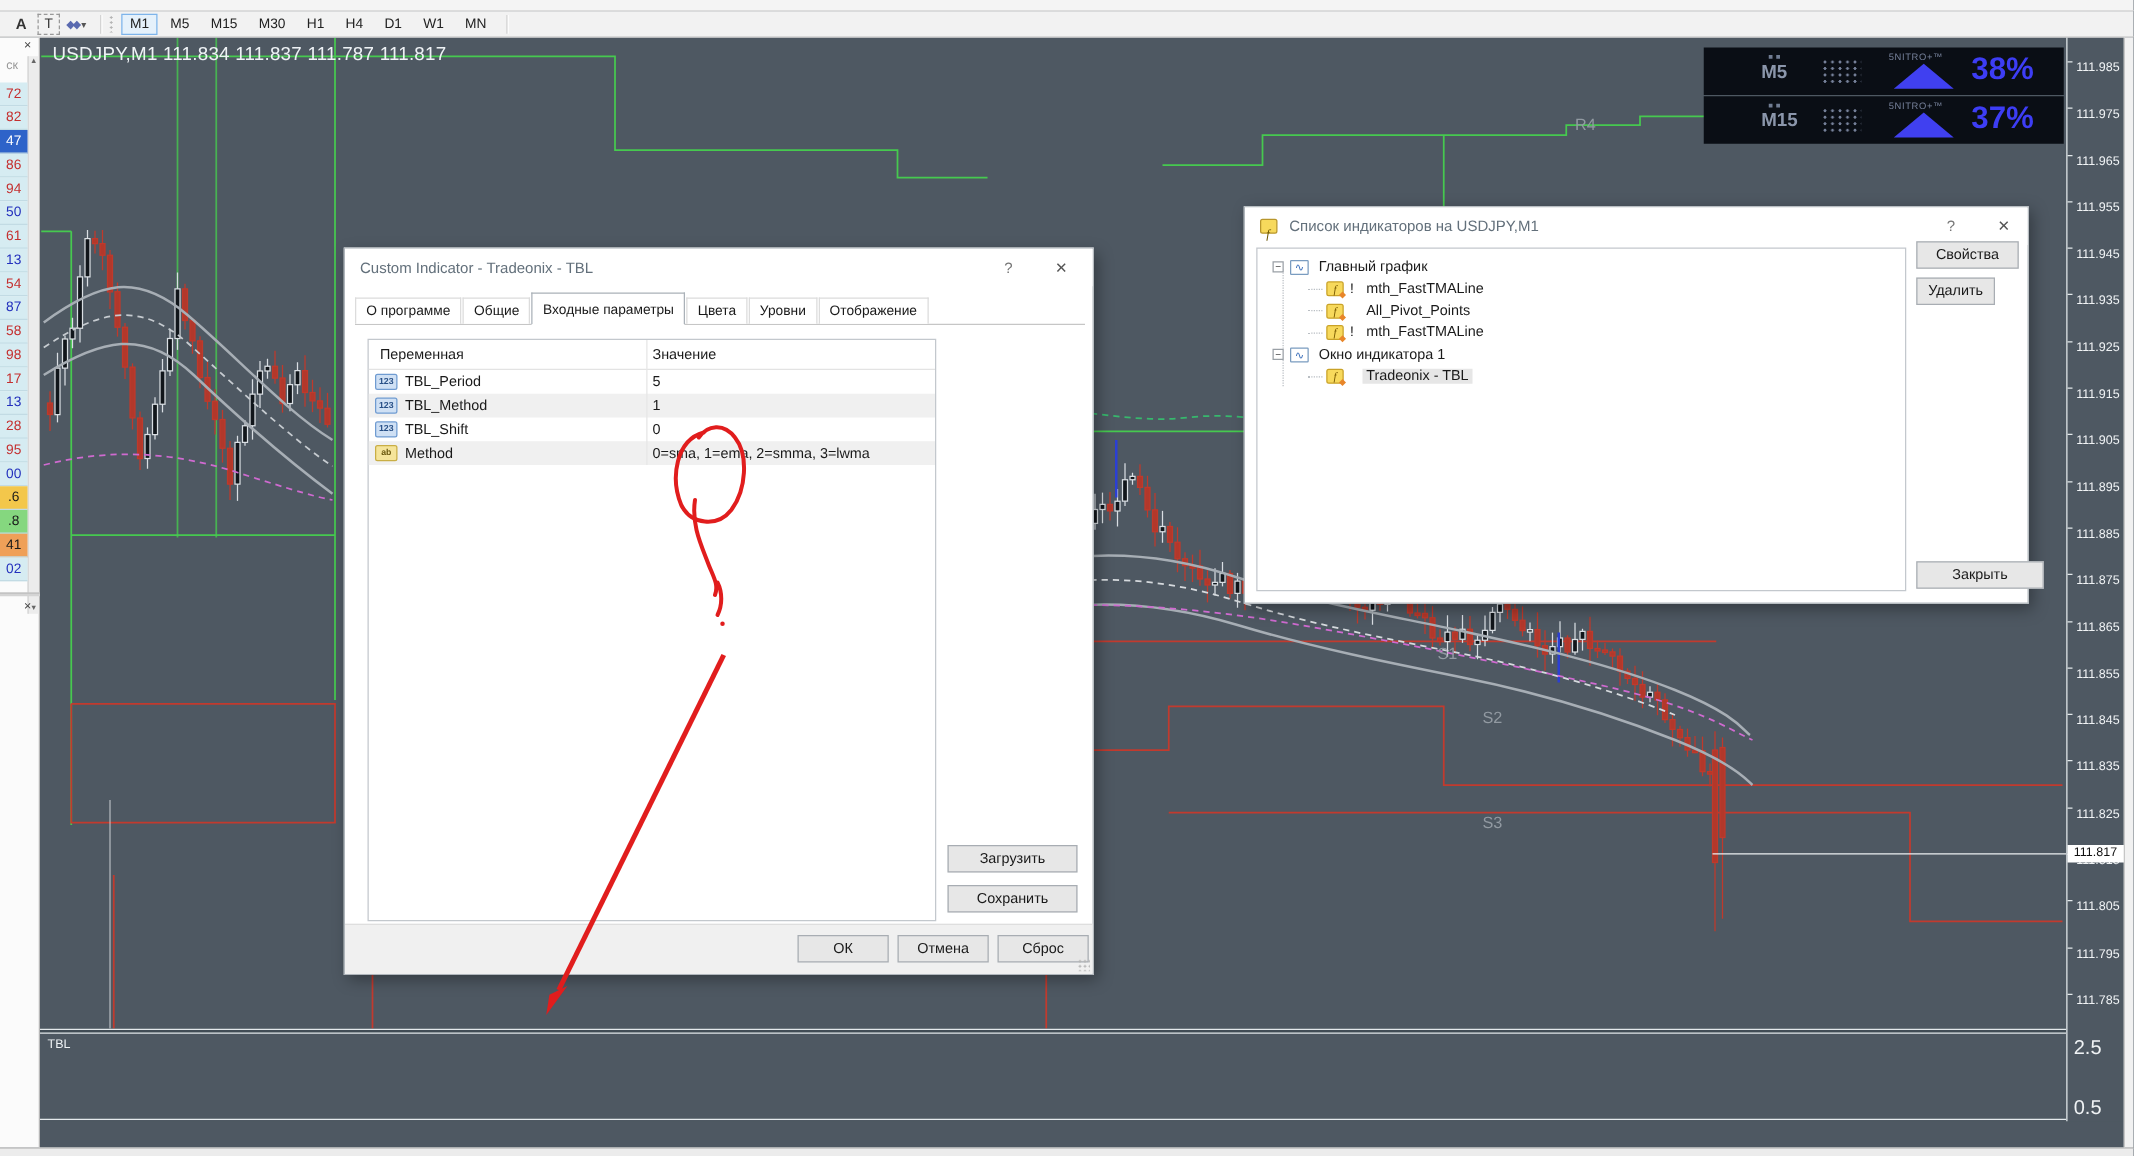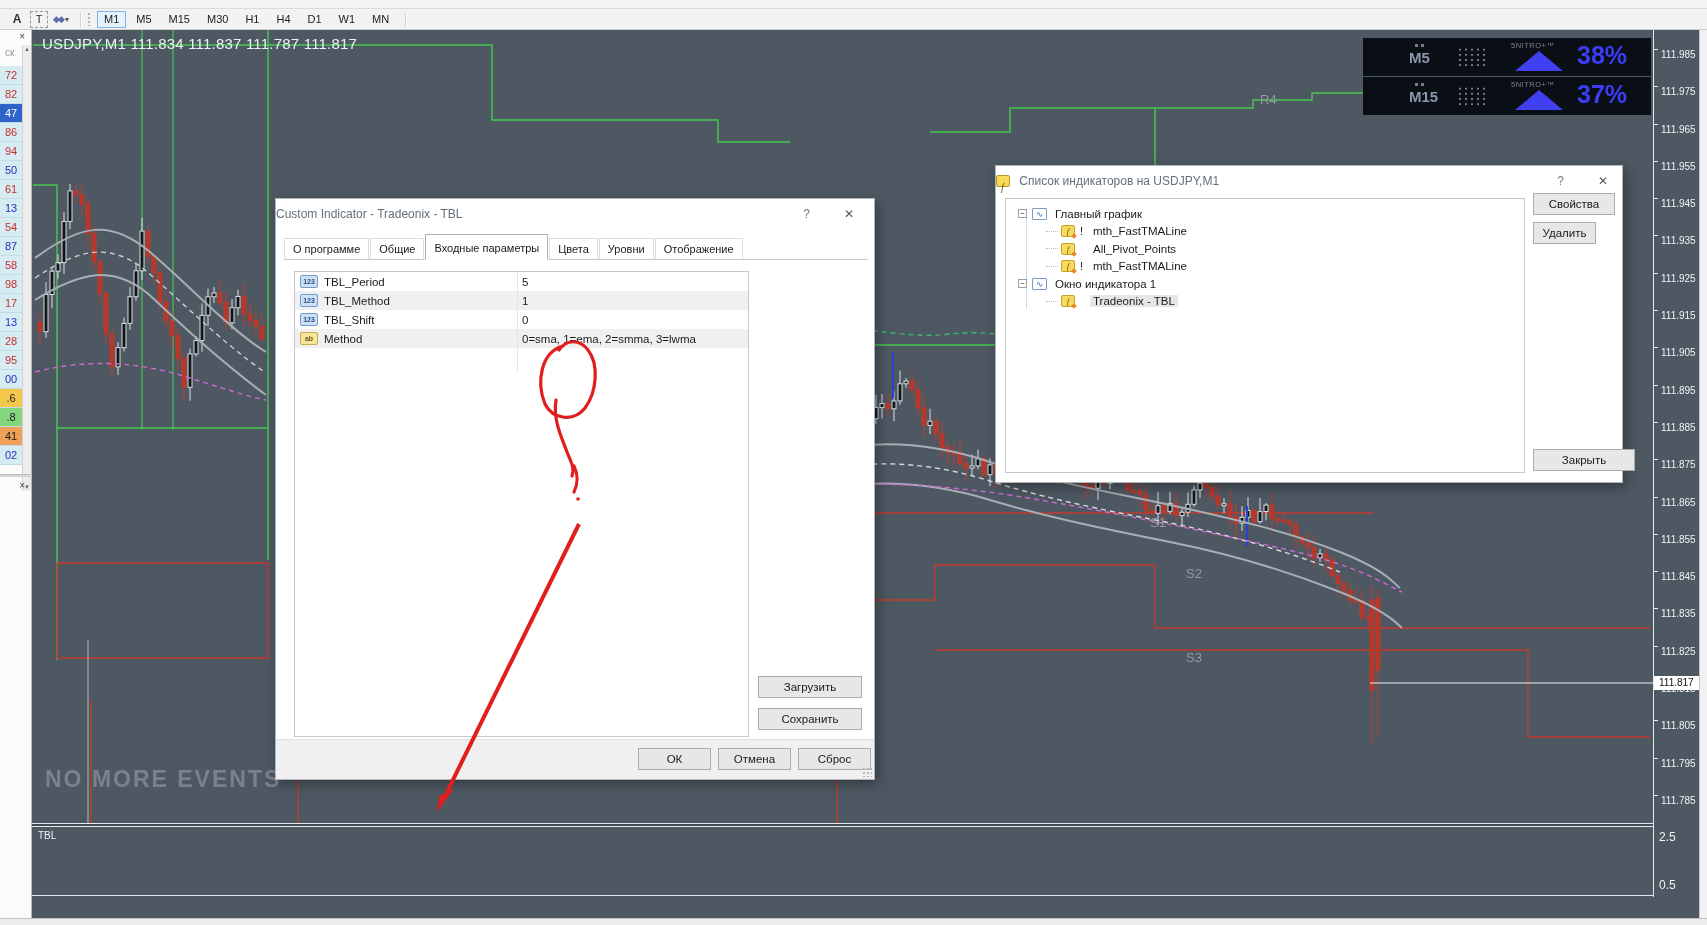--- a/index.html
+++ b/index.html
@@ -55,27 +55,27 @@
 .ntri{position:absolute;left:152px;top:13px;width:0;height:0;border-left:24px solid transparent;border-right:24px solid transparent;border-bottom:20px solid #4040f0}
 .npct{position:absolute;left:214px;top:3px;font-size:25px;font-weight:bold;color:#3d3df5}
 
 
 .price-axis{position:absolute;left:1653px;top:30px;width:46px;height:867px;background:#4e5862;border-left:1px solid #e4e9ec;z-index:4}
 .pticks{position:absolute;left:0;top:19px;width:46px;height:758px;display:flex;flex-direction:column;justify-content:space-between}
 .ptick{height:12px;display:flex;align-items:flex-start}
 .ptick .dash{width:4px;height:1px;background:#e4e9ec;margin-right:3px}
 .ptick .plabel{font-size:10px;color:#f0f3f5}
 .pcurrent{position:absolute;left:0;top:646px;width:46px;height:14px;background:#fff;color:#111;font-size:10px;line-height:14px;padding-left:5px}
-.subscale{position:absolute;left:5px;font-size:12px;color:#f0f3f5}
+.subscale{position:absolute;left:5px;font-size:16px;color:#f0f3f5}
 .scroll-strip{position:absolute;left:1699px;top:30px;width:8px;height:888px;background:#f1f1f1;border-left:1px solid #c6c6c6;z-index:4}
 .statusbar{position:absolute;left:0;top:918px;width:1707px;height:7px;background:#ececec;border-top:1px solid #c0c0c0;z-index:25}
 
 
 .dlg{position:absolute;background:#fff;border:1px solid #b0b6bc;box-shadow:3px 4px 12px rgba(0,0,0,.35);z-index:50;font-size:11.5px;color:#1a1a1a}
-.dlg-title{position:relative;height:30px;line-height:30px;font-size:12px;color:#63707b;background:#fff}
+.dlg-title{position:relative;height:30px;line-height:30px;padding-left:12px;font-size:12px;color:#63707b;background:#fff}
 .dlg-help{position:absolute;top:0;font-size:12px;color:#777;cursor:default}
 .dlg-close{position:absolute;top:0;font-size:12px;color:#555;cursor:default}
 #dlg-ind{left:275px;top:198px;width:600px;height:582px}
 #dlg-ind .dlg-help{right:64px}
 #dlg-ind .dlg-close{right:20px}
 .tabs{position:absolute;left:8px;top:34px;display:flex;align-items:flex-end;height:27px;width:584px;border-bottom:1px solid #c6c6c6}
 .tab{height:21px;padding:4px 8px 0;border:1px solid #dcdcdc;border-bottom:none;background:#fff;margin-right:1px;font-size:11px;white-space:nowrap}
 .tab.active{height:26px;padding-top:7px;border:1px solid #aab1b8;border-bottom:1px solid #fff;margin-bottom:-1px;position:relative;z-index:2}
 .ptable{position:absolute;left:18px;top:72px;width:455px;height:466px;border:1px solid #c3c8cd;background:#fff}
 .ptable .colline{position:absolute;left:222px;top:0;bottom:auto;height:100px;border-left:1px solid #e6e6e6}
@@ -524,21 +524,20 @@
       <path d="M35,372 C90,358 140,362 190,378 S255,398 266,400" stroke="#cf6ad0" stroke-width="1.4" stroke-dasharray="5,4"></path>
       <path d="M810,455 C870,438 930,442 990,462 S1110,492 1170,505 S1290,532 1340,552 S1395,585 1400,588" stroke="#a7aeb5" stroke-width="2"></path>
       <path d="M810,492 C870,478 930,482 990,500 S1110,530 1170,542 S1290,572 1340,592 S1398,625 1402,628" stroke="#a7aeb5" stroke-width="2"></path>
       <path d="M810,473 C870,458 930,462 990,481 S1110,511 1170,523 S1290,552 1340,572" stroke="#d6dade" stroke-width="1.4" stroke-dasharray="5,4"></path>
       <path d="M810,487 C880,480 960,486 1040,500 S1200,530 1280,548 S1380,582 1402,592" stroke="#cf6ad0" stroke-width="1.4" stroke-dasharray="5,4"></path>
     </g>
     <line x1="1370" y1="683" x2="1653" y2="683" stroke="#eceff2" stroke-width="1"></line>
   </svg>
 
   <div class="chart-title">USDJPY,M1  111.834 111.837 111.787 111.817</div>
-  <div class="watermark">NO MORE EVENTS</div>
   <div class="pivot-label" style="left:1228px;top:62px">R4</div>
   <div class="pivot-label" style="left:1118px;top:485px">S1</div>
   <div class="pivot-label" style="left:1154px;top:536px">S2</div>
   <div class="pivot-label" style="left:1154px;top:620px">S3</div>
 
   <div class="nitro-stack">
 
       <div class="nitro">
         <span class="ntf">M5</span>
         <span class="ngrid"></span>
@@ -687,20 +686,24 @@
 
   <div class="tab">О программе</div>
       <div class="tab">Общие</div>
       <div class="tab active">Входные параметры</div>
       <div class="tab">Цвета</div>
       <div class="tab">Уровни</div>
       <div class="tab">Отображение</div>
     </div>
   <div class="ptable">
     <div class="colline"></div>
+    <div class="phead">
+      <span class="c1">Переменная</span>
+      <span class="c2">Значение</span>
+    </div>
     <div>
 
         <div class="prow num">
           <span class="c1">
             <span class="pic">123</span>
             <span>TBL_Period</span>
           </span>
           <span class="c2">5</span>
         </div>
 

